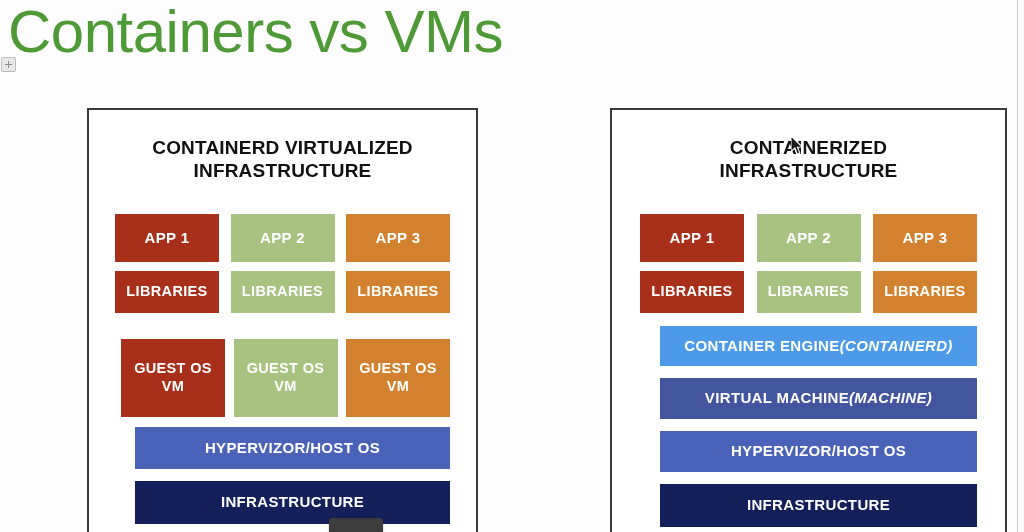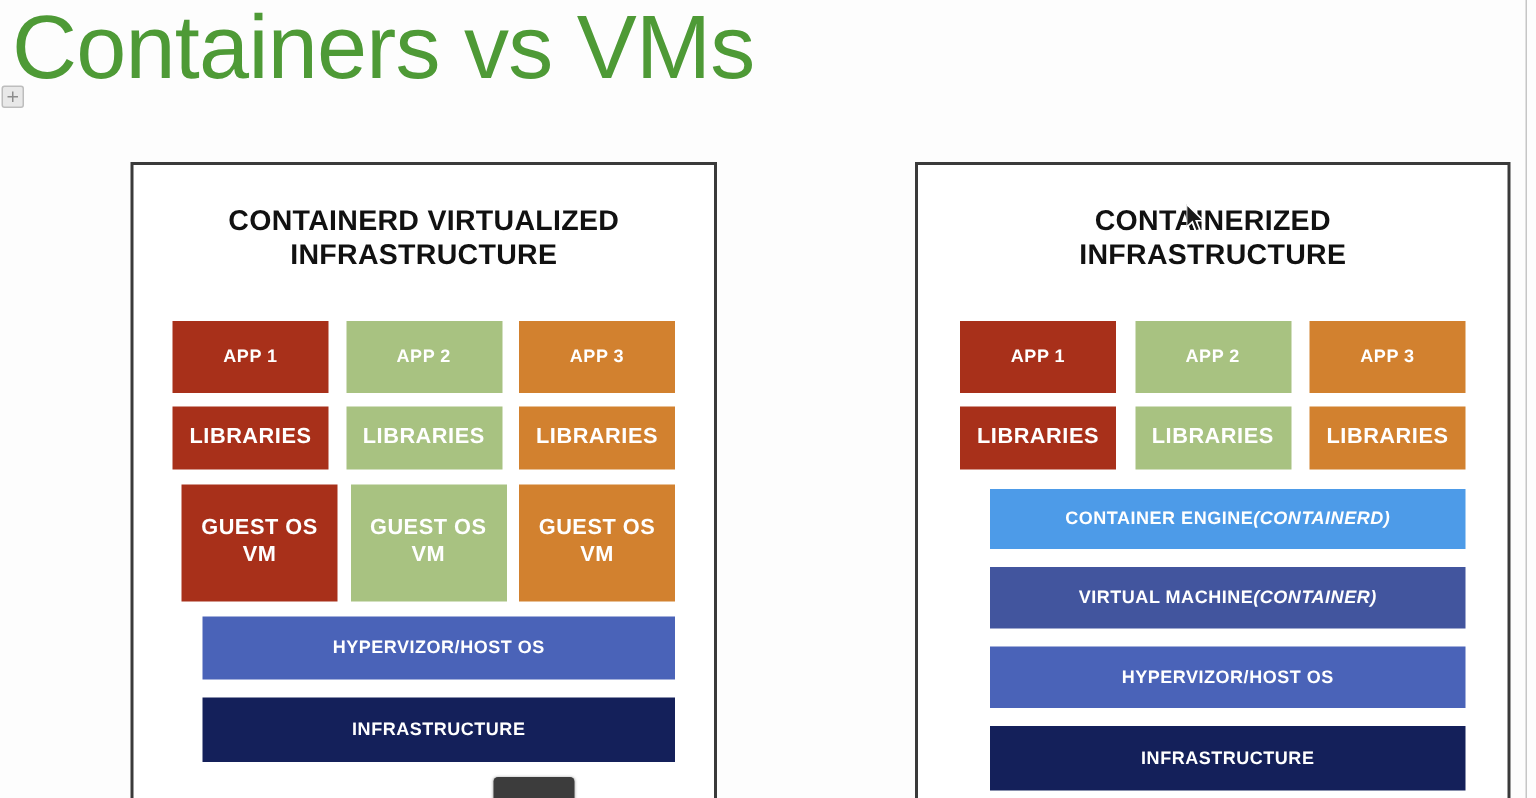--- a/index.html
+++ b/index.html
@@ -75,21 +75,21 @@
   }
 
   
   .blk {
     box-sizing: border-box;
     display: flex;
     align-items: center;
     justify-content: center;
     text-align: center;
     color: #ffffff;
-    font-size: 12px;
+    font-size: 15px;
     font-weight: 600;
     letter-spacing: 0.35px;
     line-height: 1.22;
     white-space: pre-line;
   }
   .blk.small { font-size: 14.5px; }
 
   .col-row {
     display: flex;
     justify-content: space-between;
@@ -103,21 +103,21 @@
     box-sizing: border-box;
     margin-left: 20px;
   }
   .full-row .blk { width: 100%; }
 
   
   #panel-traditional .row-apps   { margin-top: 31px; }
   #panel-traditional .row-apps .blk { height: 48px; }
   #panel-traditional .row-libs   { margin-top: 9px; }
   #panel-traditional .row-libs .blk { height: 42px; }
-  #panel-traditional .row-guest  { margin-top: 10px; padding-left: 32px; }
+  #panel-traditional .row-guest  { margin-top: 26px; padding-left: 32px; }
   #panel-traditional .row-guest .blk { height: 78px; }
   #panel-traditional .row-hyper  { margin-top: 10px; }
   #panel-traditional .row-hyper .blk { height: 42px; }
   #panel-traditional .row-infra  { margin-top: 12px; }
   #panel-traditional .row-infra .blk { height: 43px; }
 
   
   #panel-containerized .col-row { padding: 0 28px; }
   #panel-containerized .full-row { padding: 0 28px; }
   #panel-containerized .col-row .blk { width: 104px; }
@@ -228,21 +228,21 @@
   </div>
 
   <div class="full-row row-engine">
     <div class="blk" style="background:#4D9BE8;">
       <span>CONTAINER ENGINE </span><em>(CONTAINERD)</em>
     </div>
   </div>
 
   <div class="full-row row-vm">
     <div class="blk" style="background:#42559E;">
-      <span>VIRTUAL MACHINE </span><em>(CONTAINER)</em>
+      <span>VIRTUAL MACHINE </span><em>(MACHINE)</em>
     </div>
   </div>
 
   <div class="full-row row-hyper">
     <div class="blk" style="background:#4A63B8;">HYPERVIZOR/HOST OS</div>
   </div>
 
   <div class="full-row row-infra">
     <div class="blk" style="background:#14205A;">INFRASTRUCTURE</div>
   </div>

